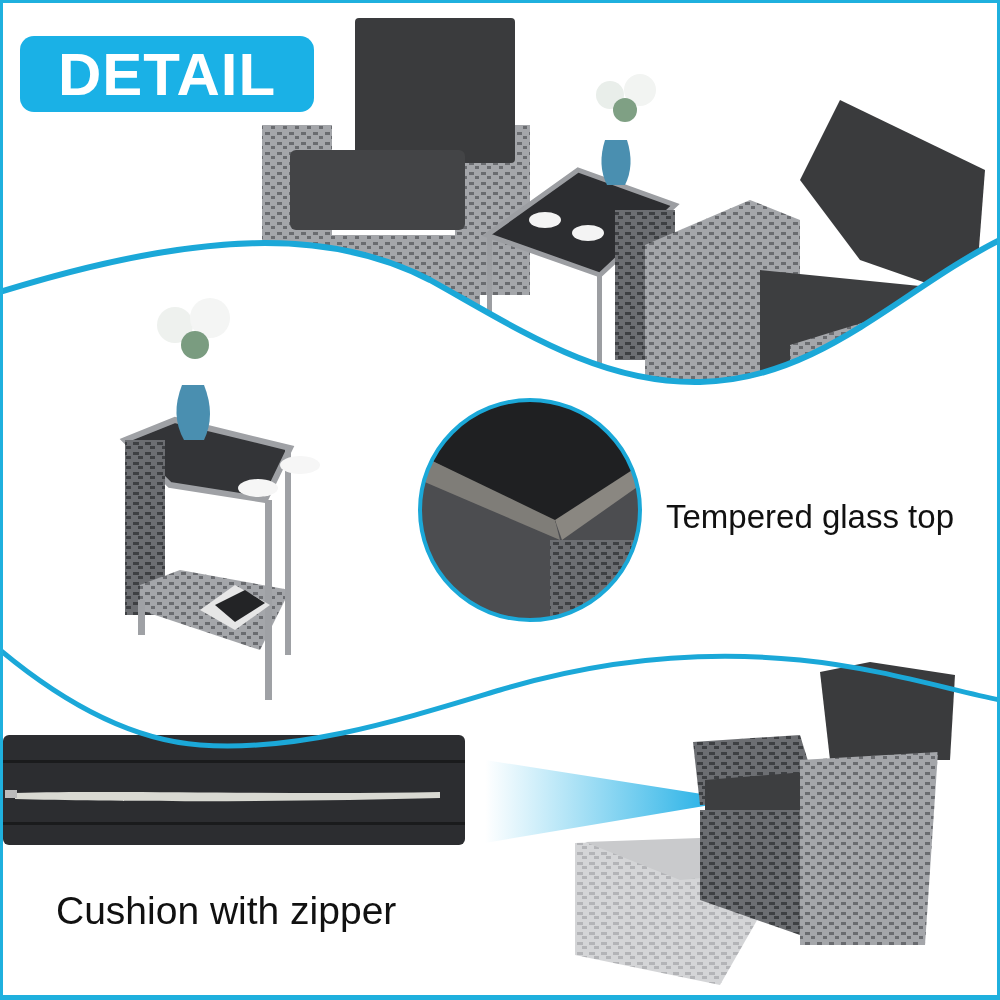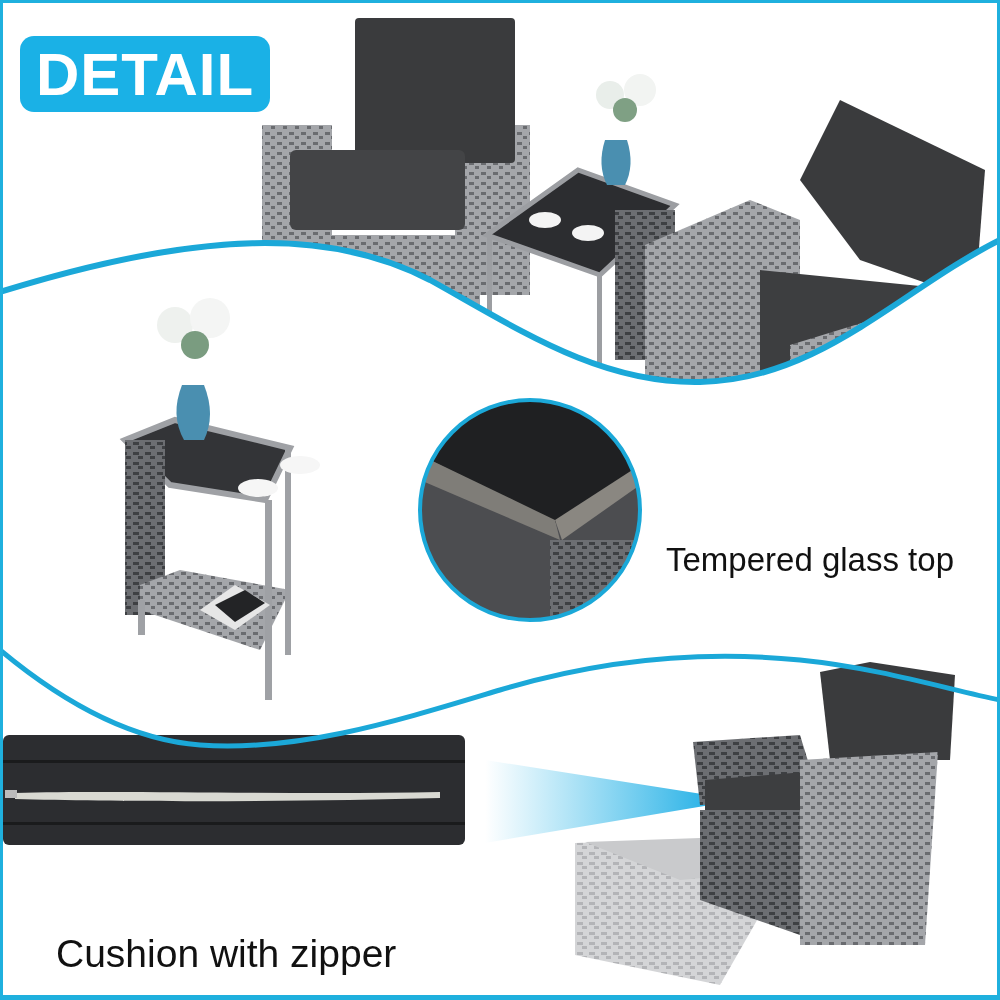--- a/index.html
+++ b/index.html
@@ -1,21 +1,21 @@
 <!DOCTYPE html>
 <html><head>
 <meta charset="utf-8">
 <style>
   html,body{margin:0;padding:0;background:#fff;}
   body{width:1000px;height:1000px;position:relative;overflow:hidden;font-family:"Liberation Sans",sans-serif;}
   .frame{position:absolute;left:0;top:0;width:1000px;height:1000px;box-sizing:border-box;border:3px solid #1fb0de;border-bottom-width:5px;}
-  .badge{position:absolute;left:20px;top:36px;width:250px;height:76px;background:#1ab1e6;border-radius:14px;display:flex;align-items:center;justify-content:center;}
+  .badge{position:absolute;left:20px;top:36px;width:294px;height:76px;background:#1ab1e6;border-radius:14px;display:flex;align-items:center;justify-content:center;}
   .badge span{color:#fff;font-weight:bold;font-size:60px;letter-spacing:1px;font-family:"Liberation Sans",sans-serif;}
   svg.layer{position:absolute;left:0;top:0;}
-  .caption{position:absolute;color:#111;font-family:"Liberation Sans",sans-serif;margin-top:43px;}
+  .caption{position:absolute;color:#111;font-family:"Liberation Sans",sans-serif;}
   .cap-glass{left:666px;top:498px;font-size:33px;}
   .cap-zip{left:56px;top:889px;font-size:39px;}
 </style>
 </head>
 <body>
 
 <svg class="layer" width="1000" height="1000" viewBox="0 0 1000 1000">
   <defs>
     <pattern id="wick" width="12" height="10" patternUnits="userSpaceOnUse">
       <rect width="12" height="10" fill="#a4a6aa"></rect>

